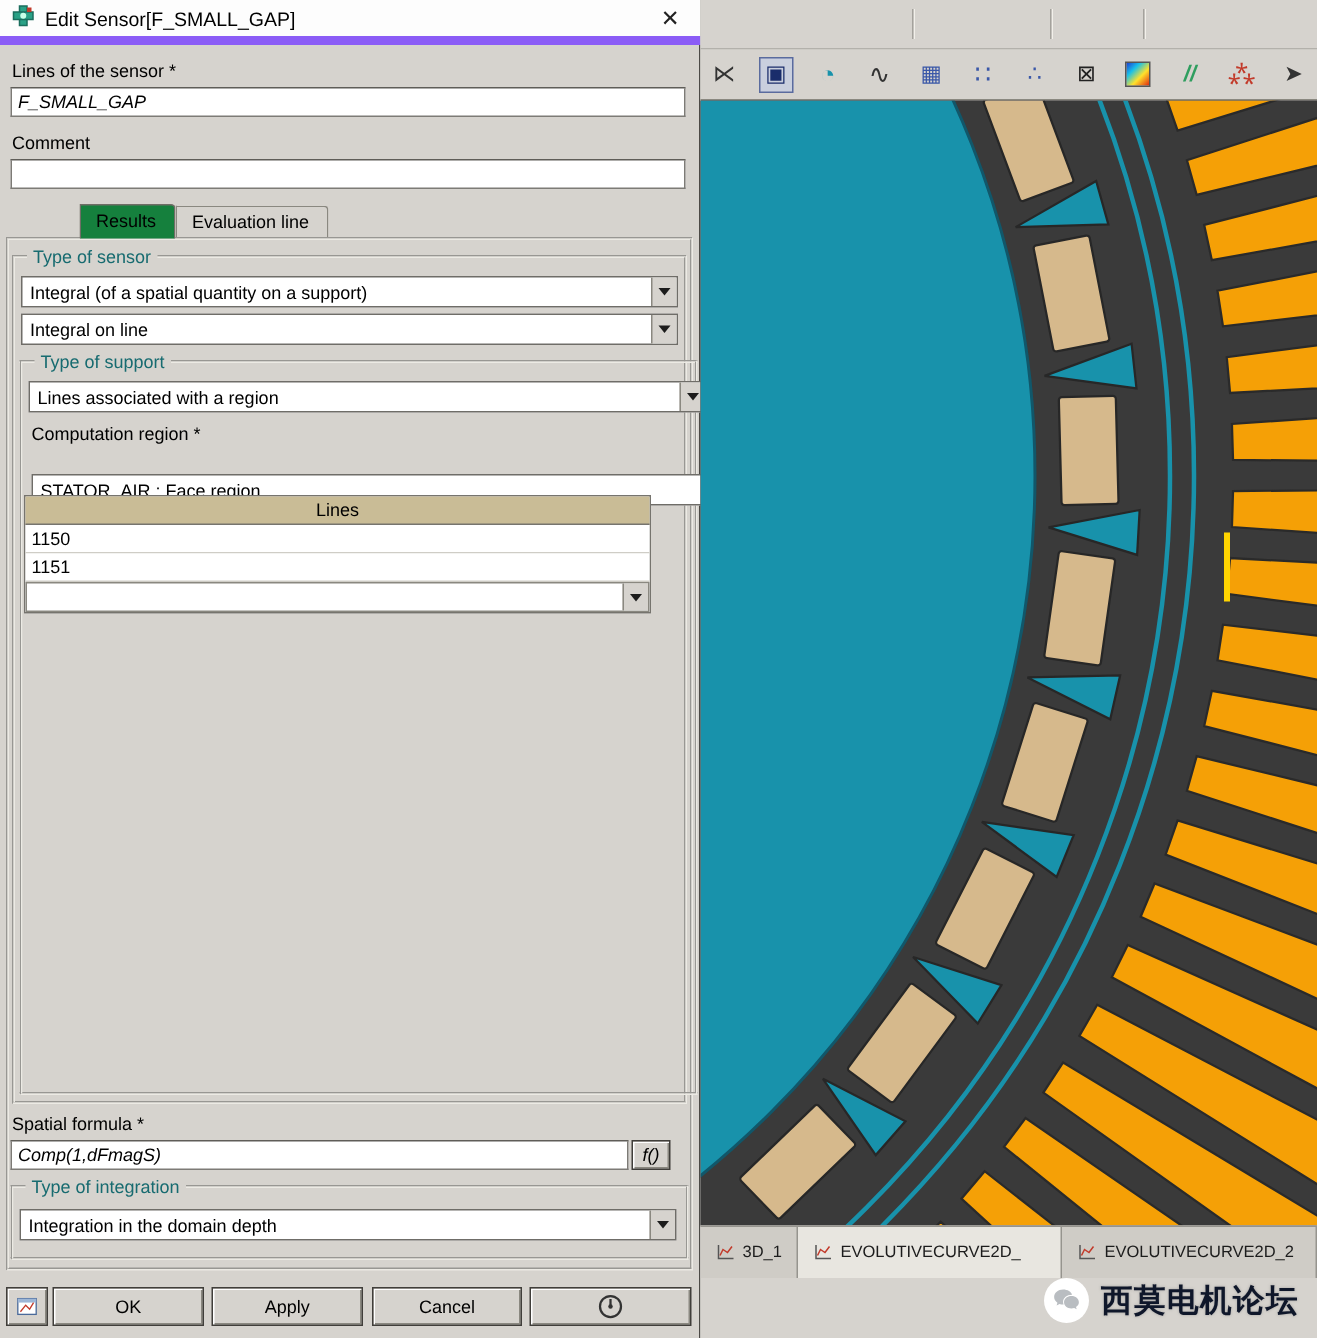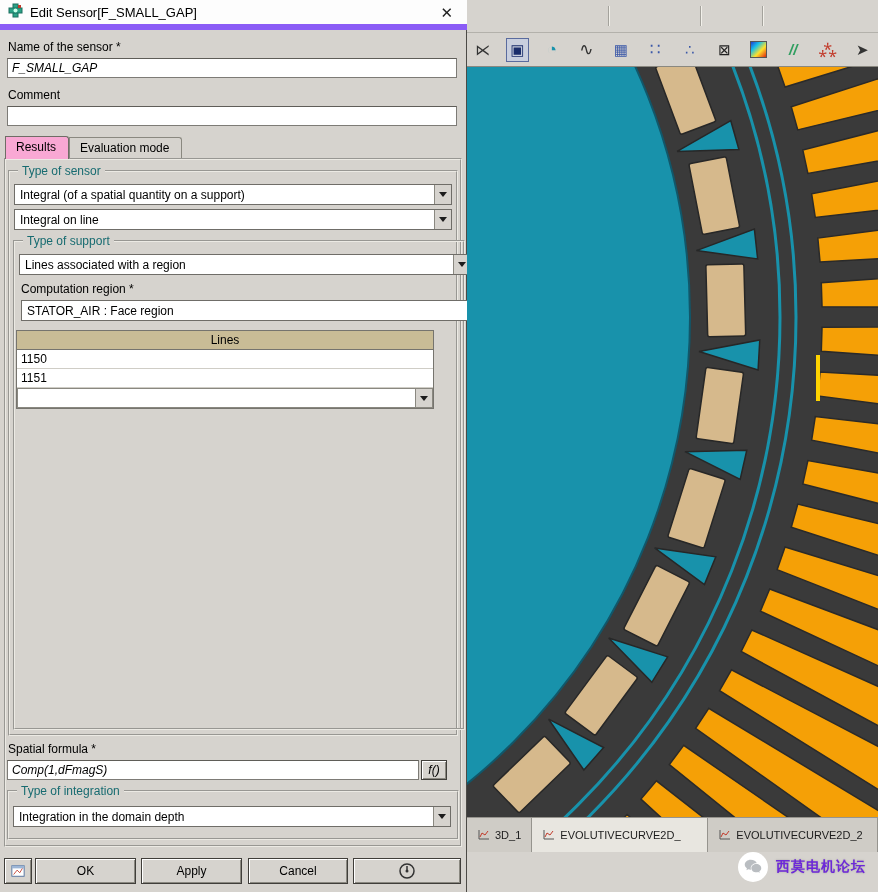--- a/index.html
+++ b/index.html
@@ -14,21 +14,21 @@
     border-bottom:6px solid #8b5cf6;display:flex;align-items:center;padding:0 8px;gap:7px;}
   .titlebar .title{font-size:13px;color:#000;}
   .close-x{margin-left:auto;font-size:15px;color:#222;cursor:default;padding:0 6px;line-height:1;}
   .lbl{position:absolute;color:#000;}
   .tinput{position:absolute;height:20px;background:#fff;border:1px solid #7d7b76;border-top-color:#5f5d58;
     font-family:"Liberation Sans",sans-serif;font-size:12px;padding:1px 4px;color:#000;font-style:italic;}
   
   .dtabs{position:absolute;left:5px;top:136px;height:22px;display:flex;align-items:flex-end;}
   .dtab{border:1px solid #8a8880;border-bottom:none;background:#d6d3ce;padding:3px 12px 3px 10px;
     font-size:12px;border-top-right-radius:3px;}
-  .dtab.active{padding-bottom:5px;margin-bottom:-1px;z-index:2;background:#f9a8d4;border-color:#6f6d66;}
+  .dtab.active{padding-bottom:5px;margin-bottom:-1px;z-index:2;background:#15803d;border-color:#6f6d66;margin-left:48px;}
   .tabpanel{position:absolute;left:4px;top:158px;width:458px;height:689px;border:2px groove #eceae4;background:#d6d3ce;}
   .groupbox{position:absolute;border:2px groove #eceae4;}
   .grouplabel{position:absolute;top:-8px;left:8px;background:#d6d3ce;padding:0 4px;color:#176b70;font-size:12px;}
   
   .dd{position:absolute;height:21px;background:#fff;border:1px solid #6f6d68;display:flex;align-items:center;}
   .dd-text{flex:1;padding:0 5px;font-size:12px;white-space:nowrap;overflow:hidden;}
   .dd-btn{width:17px;height:100%;background:#d6d3ce;border-left:1px solid #8a8880;
     display:flex;align-items:center;justify-content:center;}
   .dd-arrow{width:0;height:0;border-left:4px solid transparent;border-right:4px solid transparent;border-top:5px solid #1c1c1c;}
   
@@ -56,21 +56,21 @@
   .grad-box{width:17px;height:17px;background:linear-gradient(135deg,#1d3fd4 0%,#19c0e8 30%,#ffe12b 62%,#e02a10 100%);border:1px solid #555;}
   .viz{position:absolute;left:0;top:67px;width:411px;height:750px;background:#3a3a3a;overflow:hidden;}
   .viewtabs{position:absolute;left:0;top:817px;width:411px;height:35px;background:#c8c5bf;border-top:1px solid #96948e;
     display:flex;align-items:stretch;}
   .vtab{display:flex;align-items:center;gap:5px;padding:0 10px;border-right:1px solid #96948e;
     font-size:11px;color:#1c1c1c;background:#cfccc6;white-space:nowrap;overflow:hidden;}
   .vtab.active{background:#e8e6e0;}
   .status-strip{position:absolute;left:0;top:852px;width:411px;height:40px;background:#d6d3ce;}
   .watermark{position:absolute;right:12px;bottom:10px;display:flex;align-items:center;gap:8px;z-index:5;}
   .wm-logo{width:30px;height:30px;border-radius:50%;background:#fff;display:flex;align-items:center;justify-content:center;}
-  .wm-text{font-size:14px;font-weight:bold;color:#6d28d9;text-shadow:0 0 2px rgba(120,120,120,.55);
+  .wm-text{font-size:21px;font-weight:bold;color:#0f172a;text-shadow:0 0 2px rgba(120,120,120,.55);
     font-family:Liberation Mono, monospace;letter-spacing:1px;}
 </style>
 </head>
 <body>
 
 <div id="screen">
 
   <div class="dialog">
 
     <div class="titlebar">
@@ -79,29 +79,29 @@
           <rect x="5" y="1" width="5" height="13" fill="#2aa186" stroke="#1b6e5e"></rect>
           <rect x="1" y="5" width="13" height="5" fill="#2aa186" stroke="#1b6e5e"></rect>
           <circle cx="7.5" cy="7.5" r="2" fill="#c8ffe8"></circle>
           <rect x="10" y="2" width="3" height="3" fill="#c23a2a"></rect>
         </svg>
       </span>
       <span class="title">Edit Sensor[F_SMALL_GAP]</span>
       <span class="close-x">✕</span>
     </div>
 
-    <span class="lbl" style="left:8px;top:40px;">Name of the sensor *</span>
+    <span class="lbl" style="left:8px;top:40px;">Lines of the sensor *</span>
     <input class="tinput" style="left: 7px; top: 58px; width: 450px;" value="F_SMALL_GAP">
 
     <span class="lbl" style="left:8px;top:88px;">Comment</span>
     <input class="tinput" style="left: 7px; top: 106px; width: 450px;" value="">
 
     <div class="dtabs">
       <span class="dtab active">Results</span>
-      <span class="dtab">Evaluation mode</span>
+      <span class="dtab">Evaluation line</span>
     </div>
 
     <div class="tabpanel"></div>
 
     <div class="groupbox" style="left:8px;top:170px;width:450px;height:566px;">
       <span class="grouplabel">Type of sensor</span>
     </div>
 
     <div class="dd" style="left:14px;top:209px;width:438px;">
       <span class="dd-text">Integral on line</span>
@@ -121,21 +121,21 @@
     </div>
 
     <div class="dd" style="left:19px;top:254px;width:452px;">
       <span class="dd-text">Lines associated with a region</span>
       <span class="dd-btn">
           <span class="dd-arrow"></span>
         </span>
     </div>
 
     <span class="lbl" style="left:21px;top:282px;">Computation region *</span>
-    <div class="dd" style="left:21px;top:300px;width:483px;">
+    <div class="dd" style="left:21px;top:316px;width:483px;">
       <span class="dd-text">STATOR_AIR : Face region</span>
       <span class="dd-btn">
           <span class="dd-arrow"></span>
         </span>
     </div>
 
     <div class="lines-table">
       <div class="lines-header">Lines</div>
       <div class="lines-row">1150</div>
       <div class="lines-row">1151</div>

